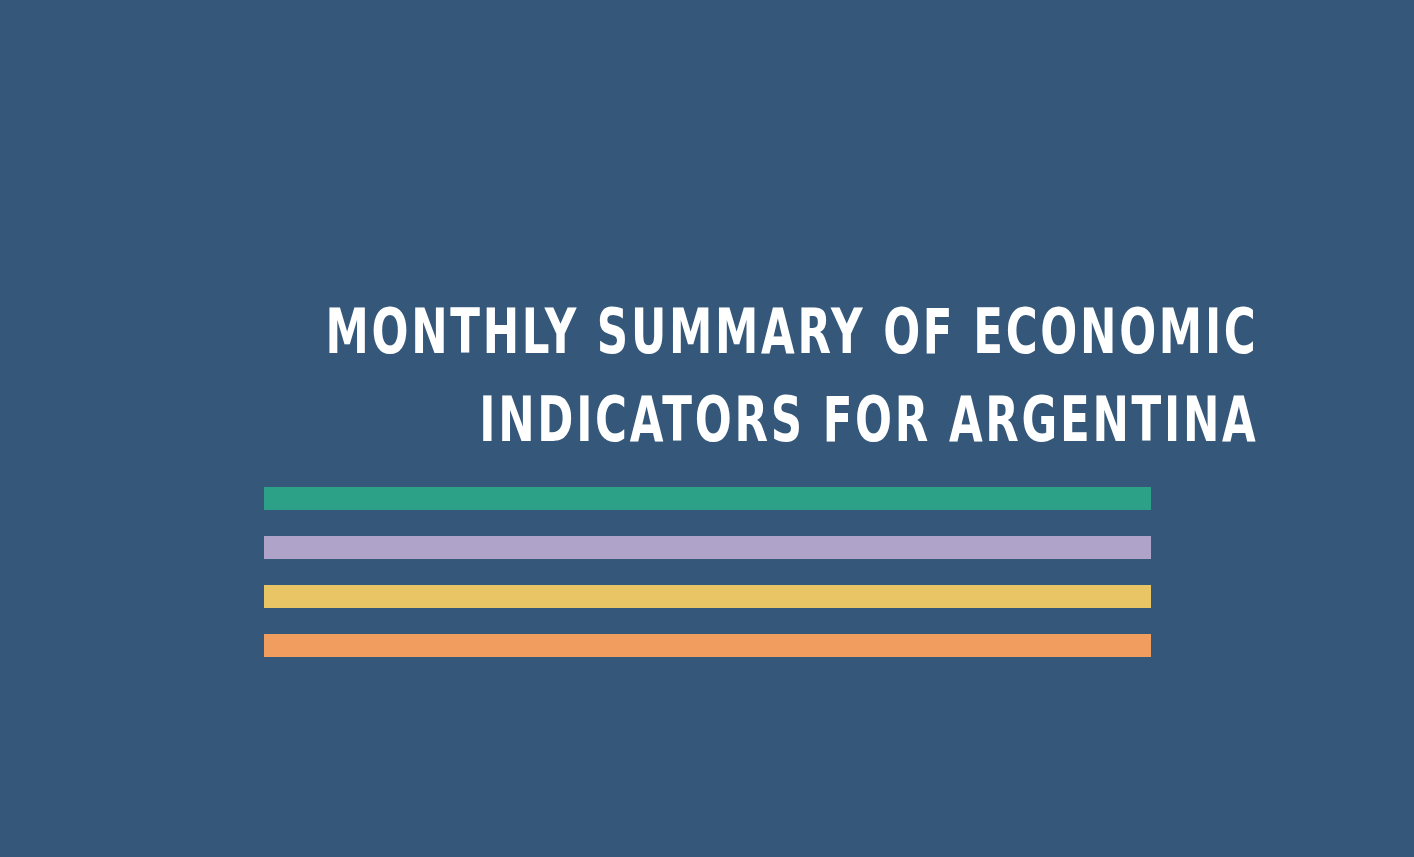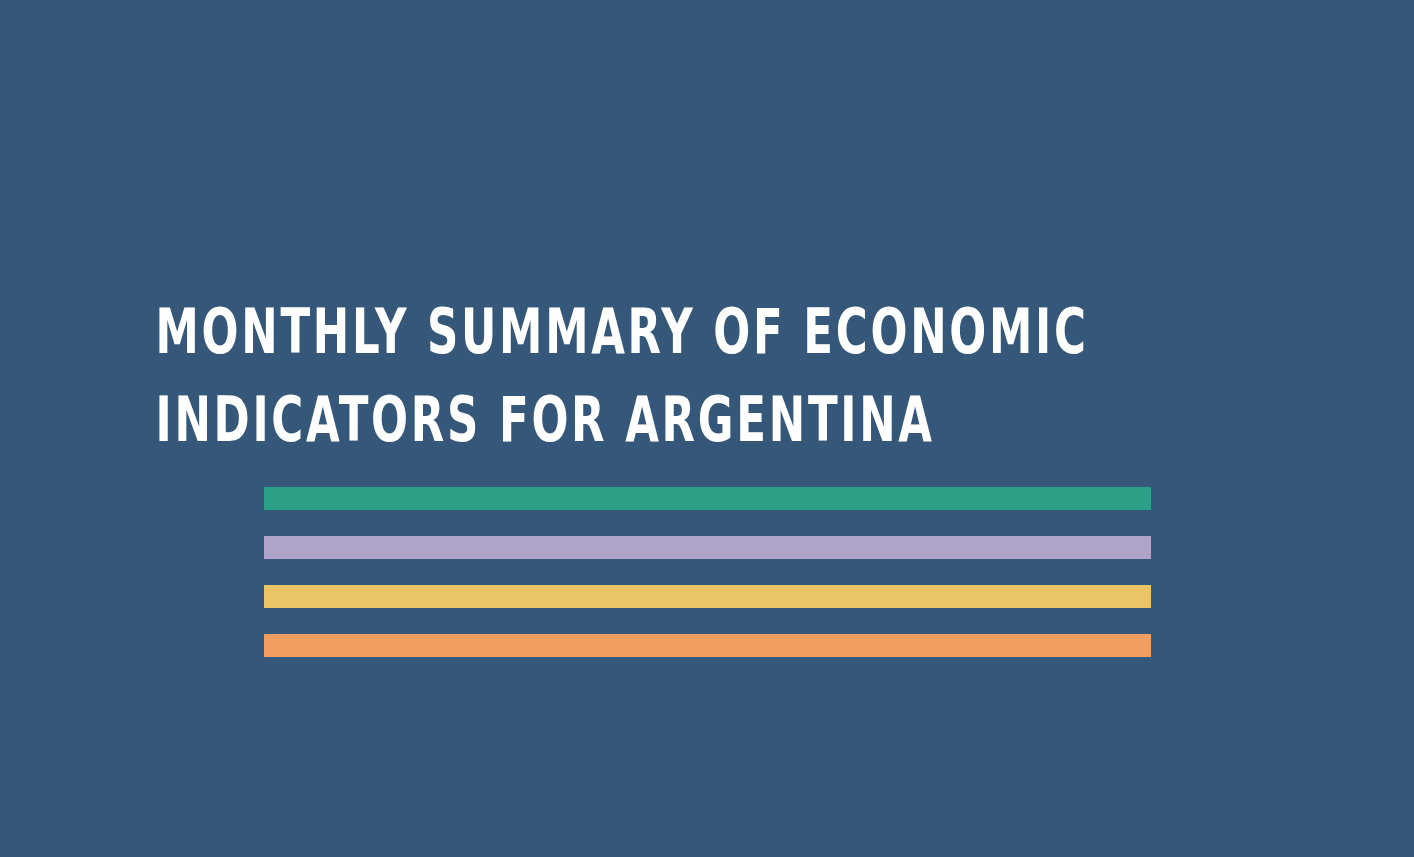--- a/index.html
+++ b/index.html
@@ -21,21 +21,21 @@
     background: #35587A;
     overflow: hidden;
   }
 
   
   #title-block {
     position: absolute;
     left: 0;
     top: 288px;
     width: 1414px;
-    text-align: left;
+    text-align: right;
   }
 
   .title-line {
     display: block;
     color: #FFFFFF;
     font-family: "DejaVu Sans", sans-serif;
     font-stretch: condensed;
     font-weight: 700;
     font-size: 62px;
     line-height: 88px;

